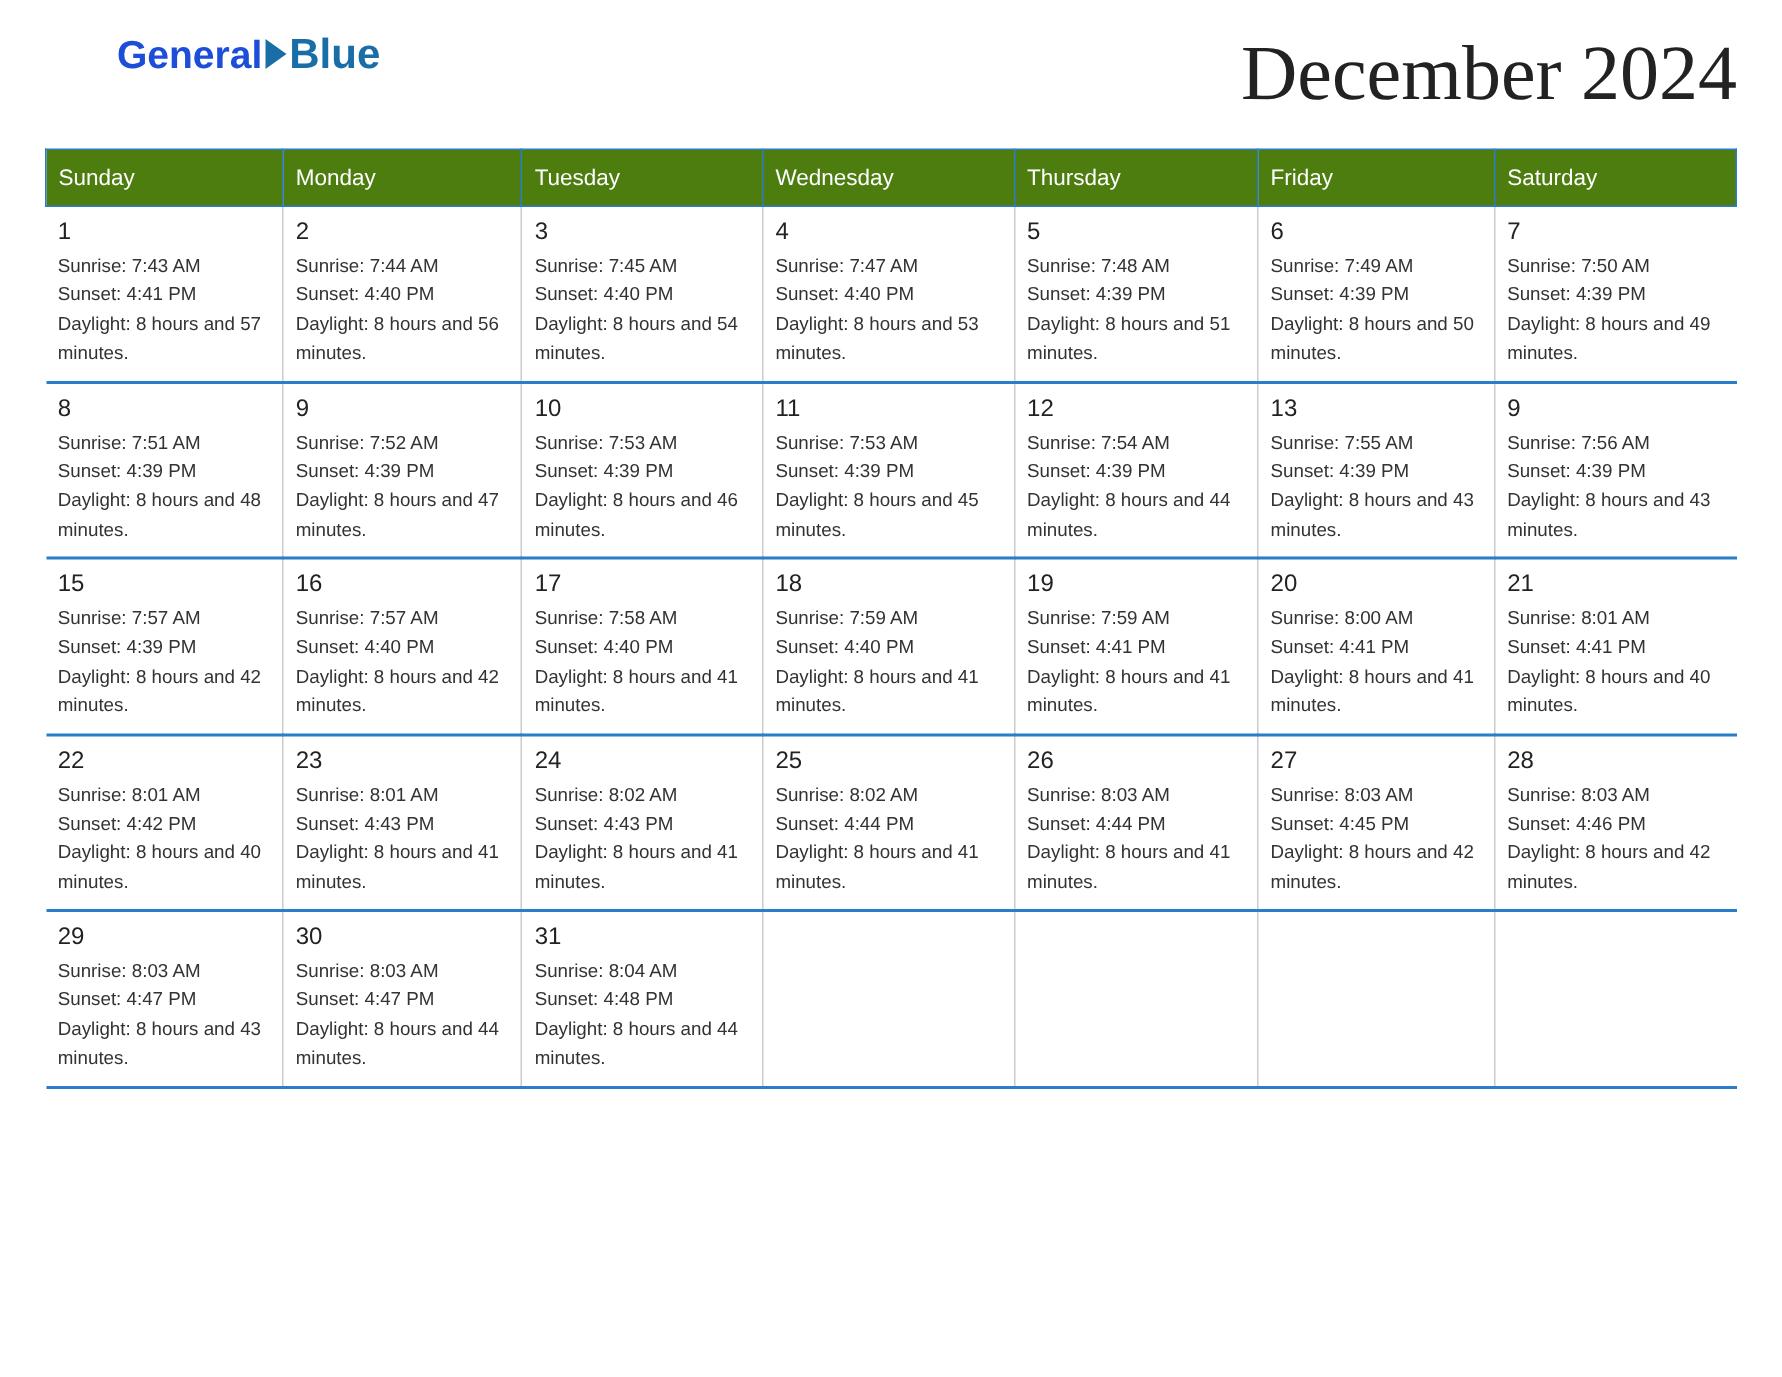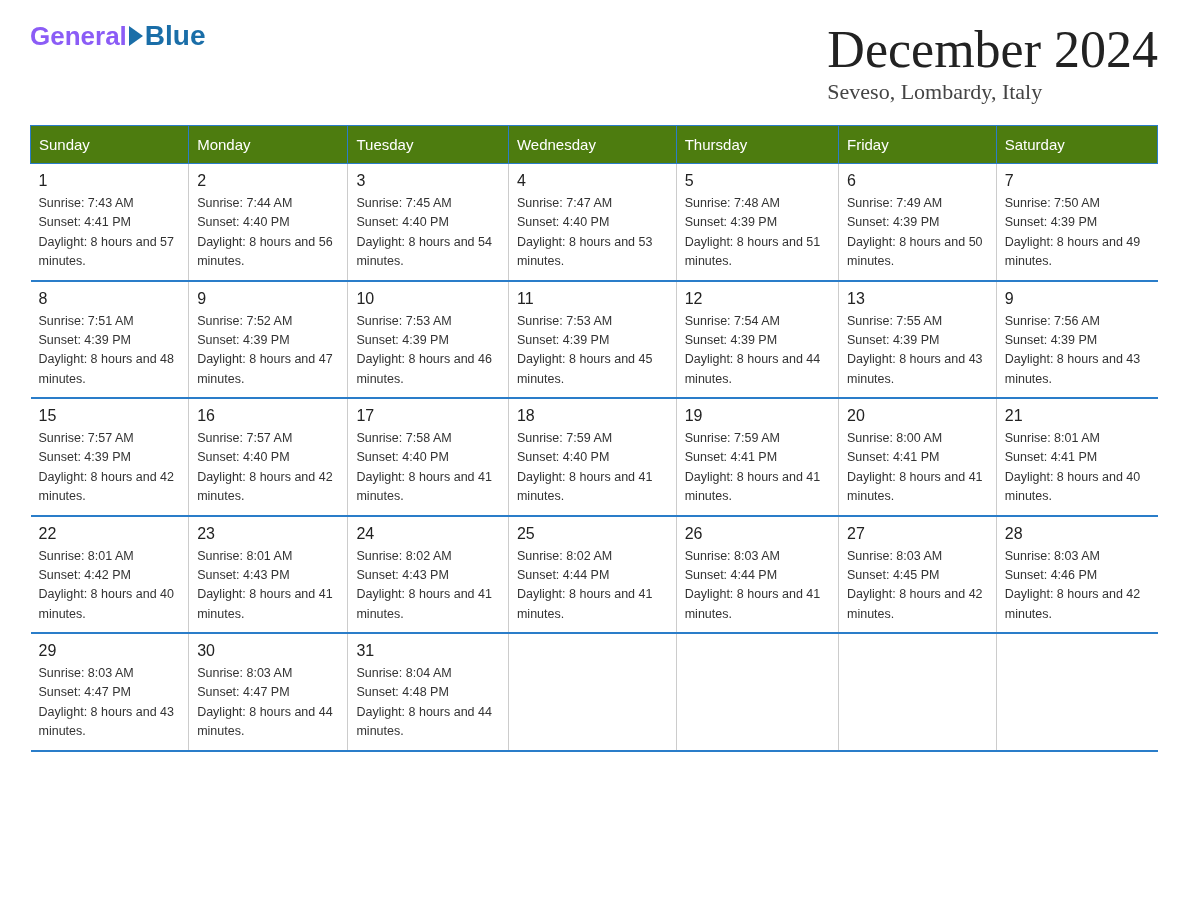--- a/index.html
+++ b/index.html
@@ -21,37 +21,37 @@
       flex-direction: column;
       align-items: flex-start;
     }
     .logo-text {
       display: flex;
       align-items: center;
       font-size: 26px;
       font-weight: bold;
       color: #333;
     }
-    .logo-general { color: #8b5cf6; }
+    .logo-general { color: #1d4ed8; margin-left: 48px; }
     .logo-arrow {
       display: inline-block;
       width: 0;
       height: 0;
       border-left: 14px solid #1a6ea8;
       border-top: 10px solid transparent;
       border-bottom: 10px solid transparent;
       margin: 0 2px;
     }
     .logo-blue {
       color: #1a6ea8;
       font-size: 28px;
       font-weight: bold;
     }
     .title-block {
-      text-align: left;
+      text-align: center;
     }
     .main-title {
       font-size: 52px;
       font-weight: normal;
       color: #222;
       font-family: Georgia, serif;
     }
     .subtitle {
       font-size: 22px;
       color: #444;
@@ -108,21 +108,20 @@
 <div class="header">
   <div class="logo">
     <div class="logo-text">
       <span class="logo-general">General</span>
       <span class="logo-arrow"></span>
       <span class="logo-blue">Blue</span>
     </div>
   </div>
   <div class="title-block">
     <div class="main-title">December 2024</div>
-    <div class="subtitle">Seveso, Lombardy, Italy</div>
   </div>
 </div>
 
 <table>
   <thead>
     <tr>
       <th>Sunday</th>
       <th>Monday</th>
       <th>Tuesday</th>
       <th>Wednesday</th>

